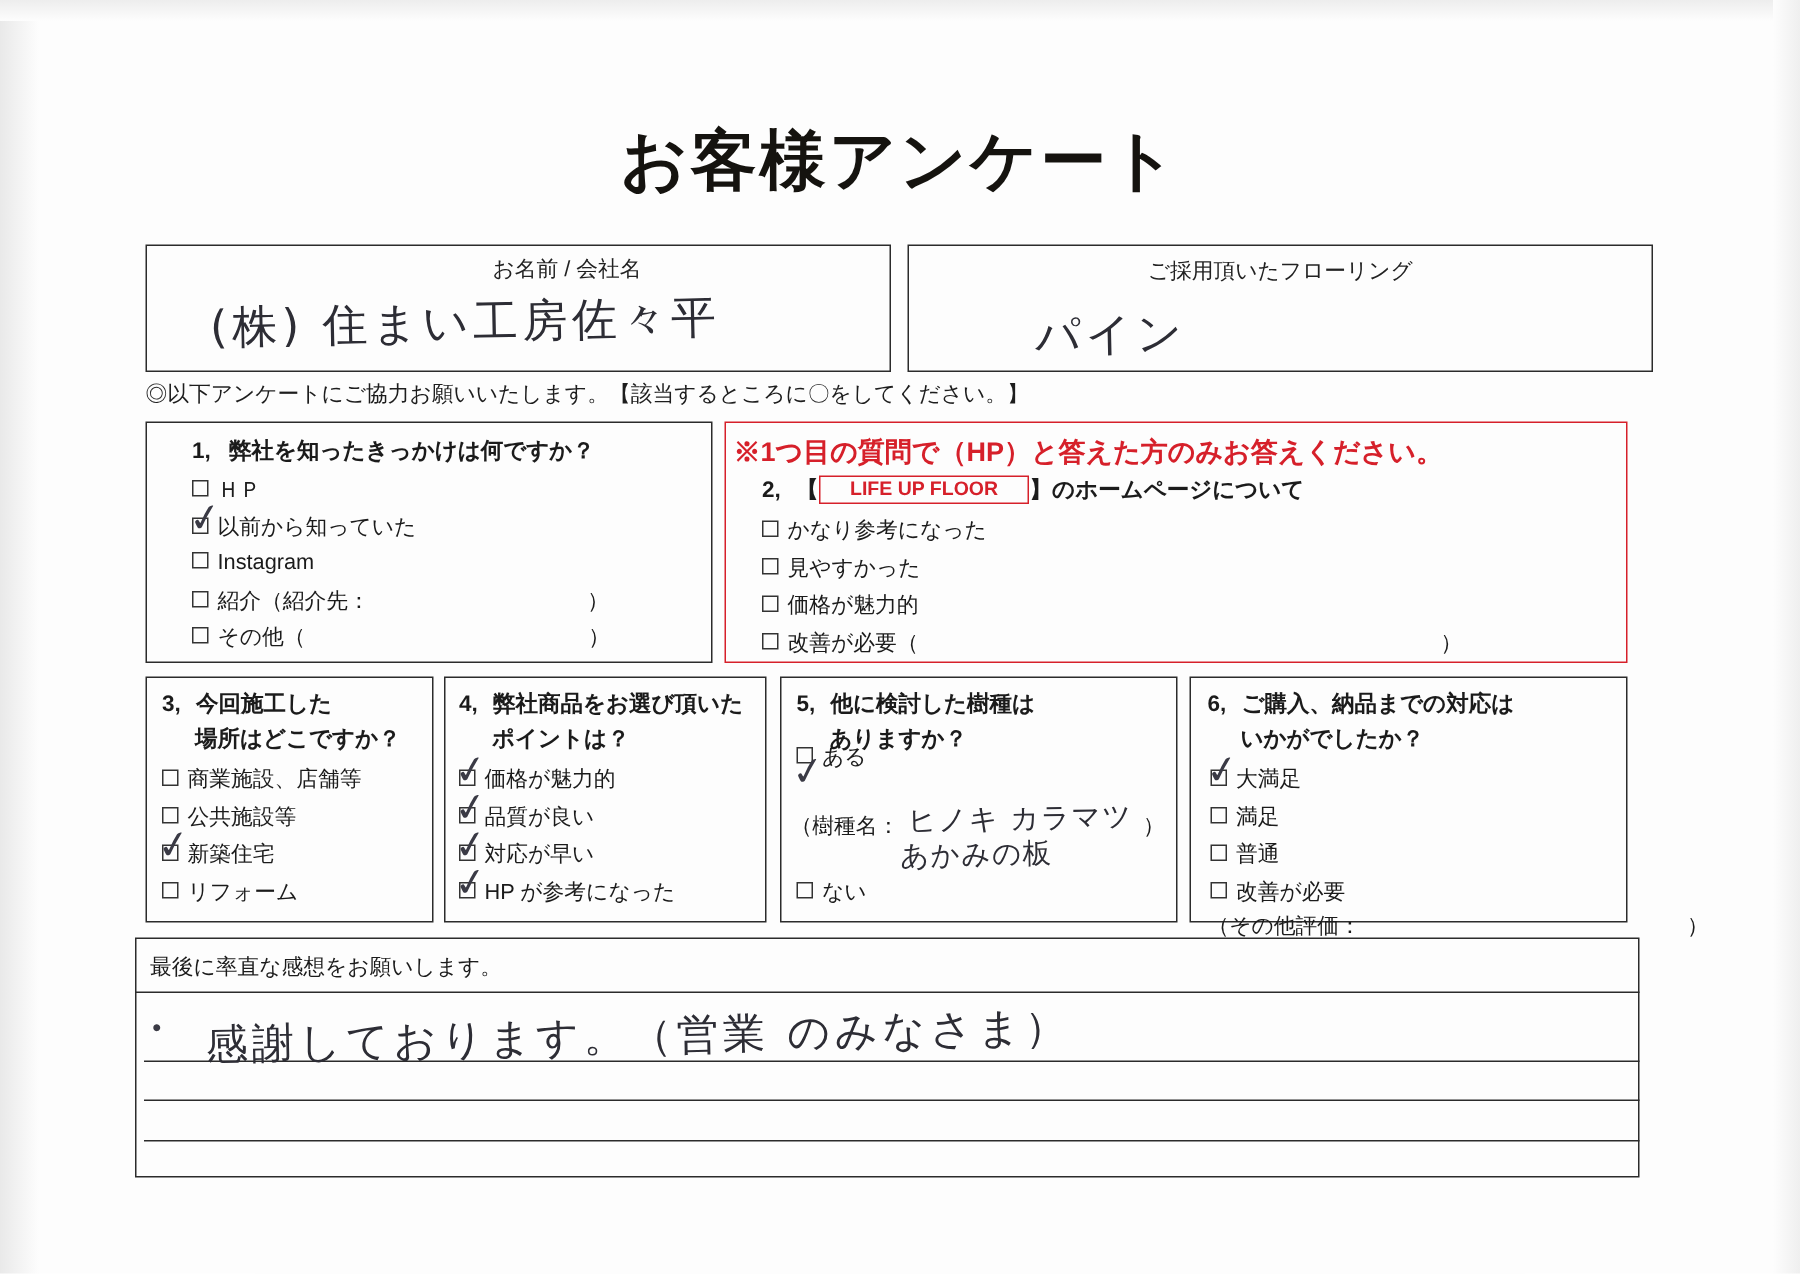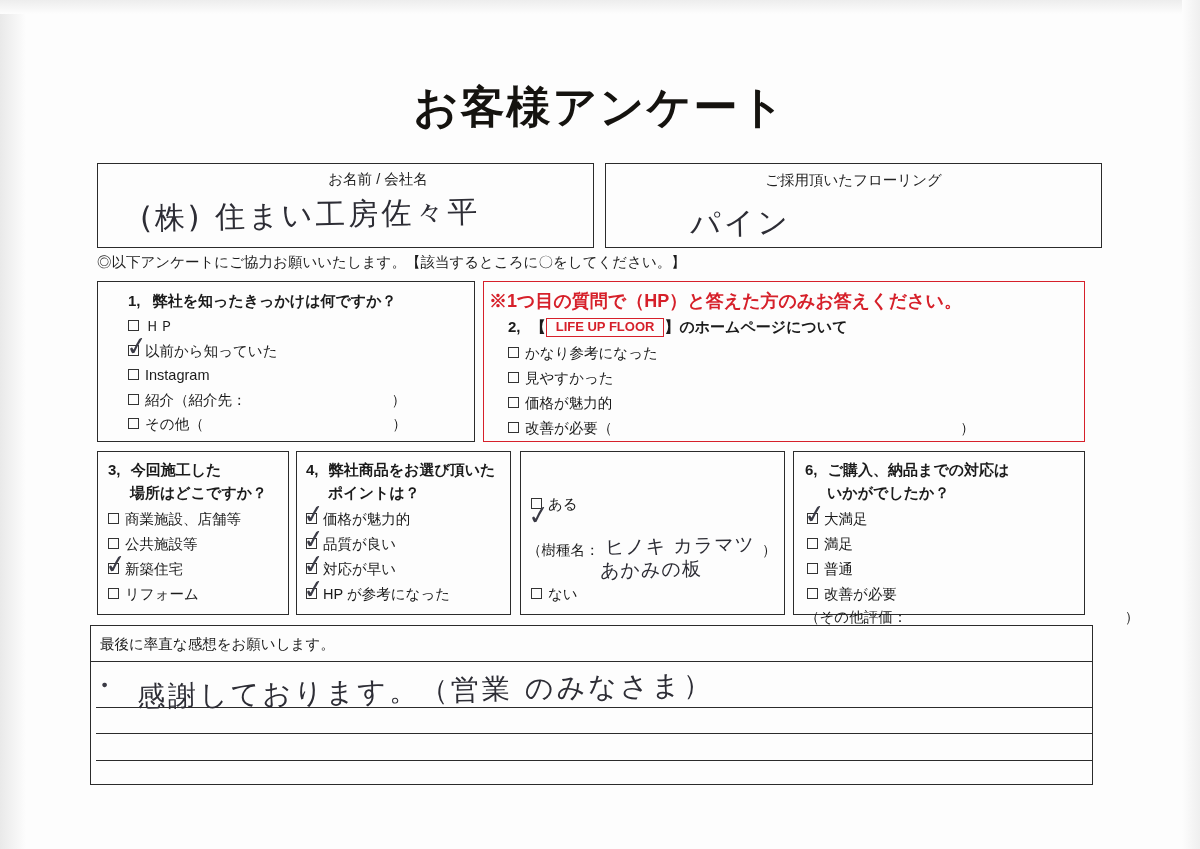--- a/index.html
+++ b/index.html
@@ -114,21 +114,21 @@
     transform: rotate(-8deg);
     pointer-events: none;
   }
   .red-box {
     border: 1.6px solid #d6202a;
   }
   .lu-badge {
     display: inline-block;
     border: 1.3px solid #d6202a;
     color: #d6202a;
-    padding: 0 9px;
+    padding: 0 20px;
     font-size: 13px;
     line-height: 1.3;
     vertical-align: 1px;
   }
   .hline {
     position: absolute;
     border-top: 1.4px solid #2b2b2b;
   }
   .comment-label {
     position: absolute;
@@ -234,20 +234,25 @@
   <div class="opt" style="left:306px; top:560px;">
     <span class="cb"></span><span>対応が早い</span>
   </div>
   <div class="mark" style="left:303px; top:551px;">✓</div>
   <div class="opt" style="left:306px; top:585px;">
     <span class="cb"></span><span>HP が参考になった</span>
   </div>
   <div class="mark" style="left:303px; top:576px;">✓</div>
 
   <div class="box" style="left:520px; top:451px; width:265px; height:164px;"></div>
+  <div class="q-title" style="left:531px; top:458px;">
+    <span>5,</span>
+    <span style="margin-left:6px;">他に検討した樹種は</span><br>
+    <span style="margin-left:22px;">ありますか？</span>
+  </div>
   <div class="opt" style="left:531px; top:495px;">
     <span class="cb"></span><span>ある</span>
   </div>
   <div class="mark" style="left:528px; top:502px;">✓</div>
   <div class="opt" style="left:527px; top:541px;">
     <span>（樹種名：</span>
   </div>
   <div class="opt" style="left:762px; top:541px;">
     <span>）</span>
   </div>

